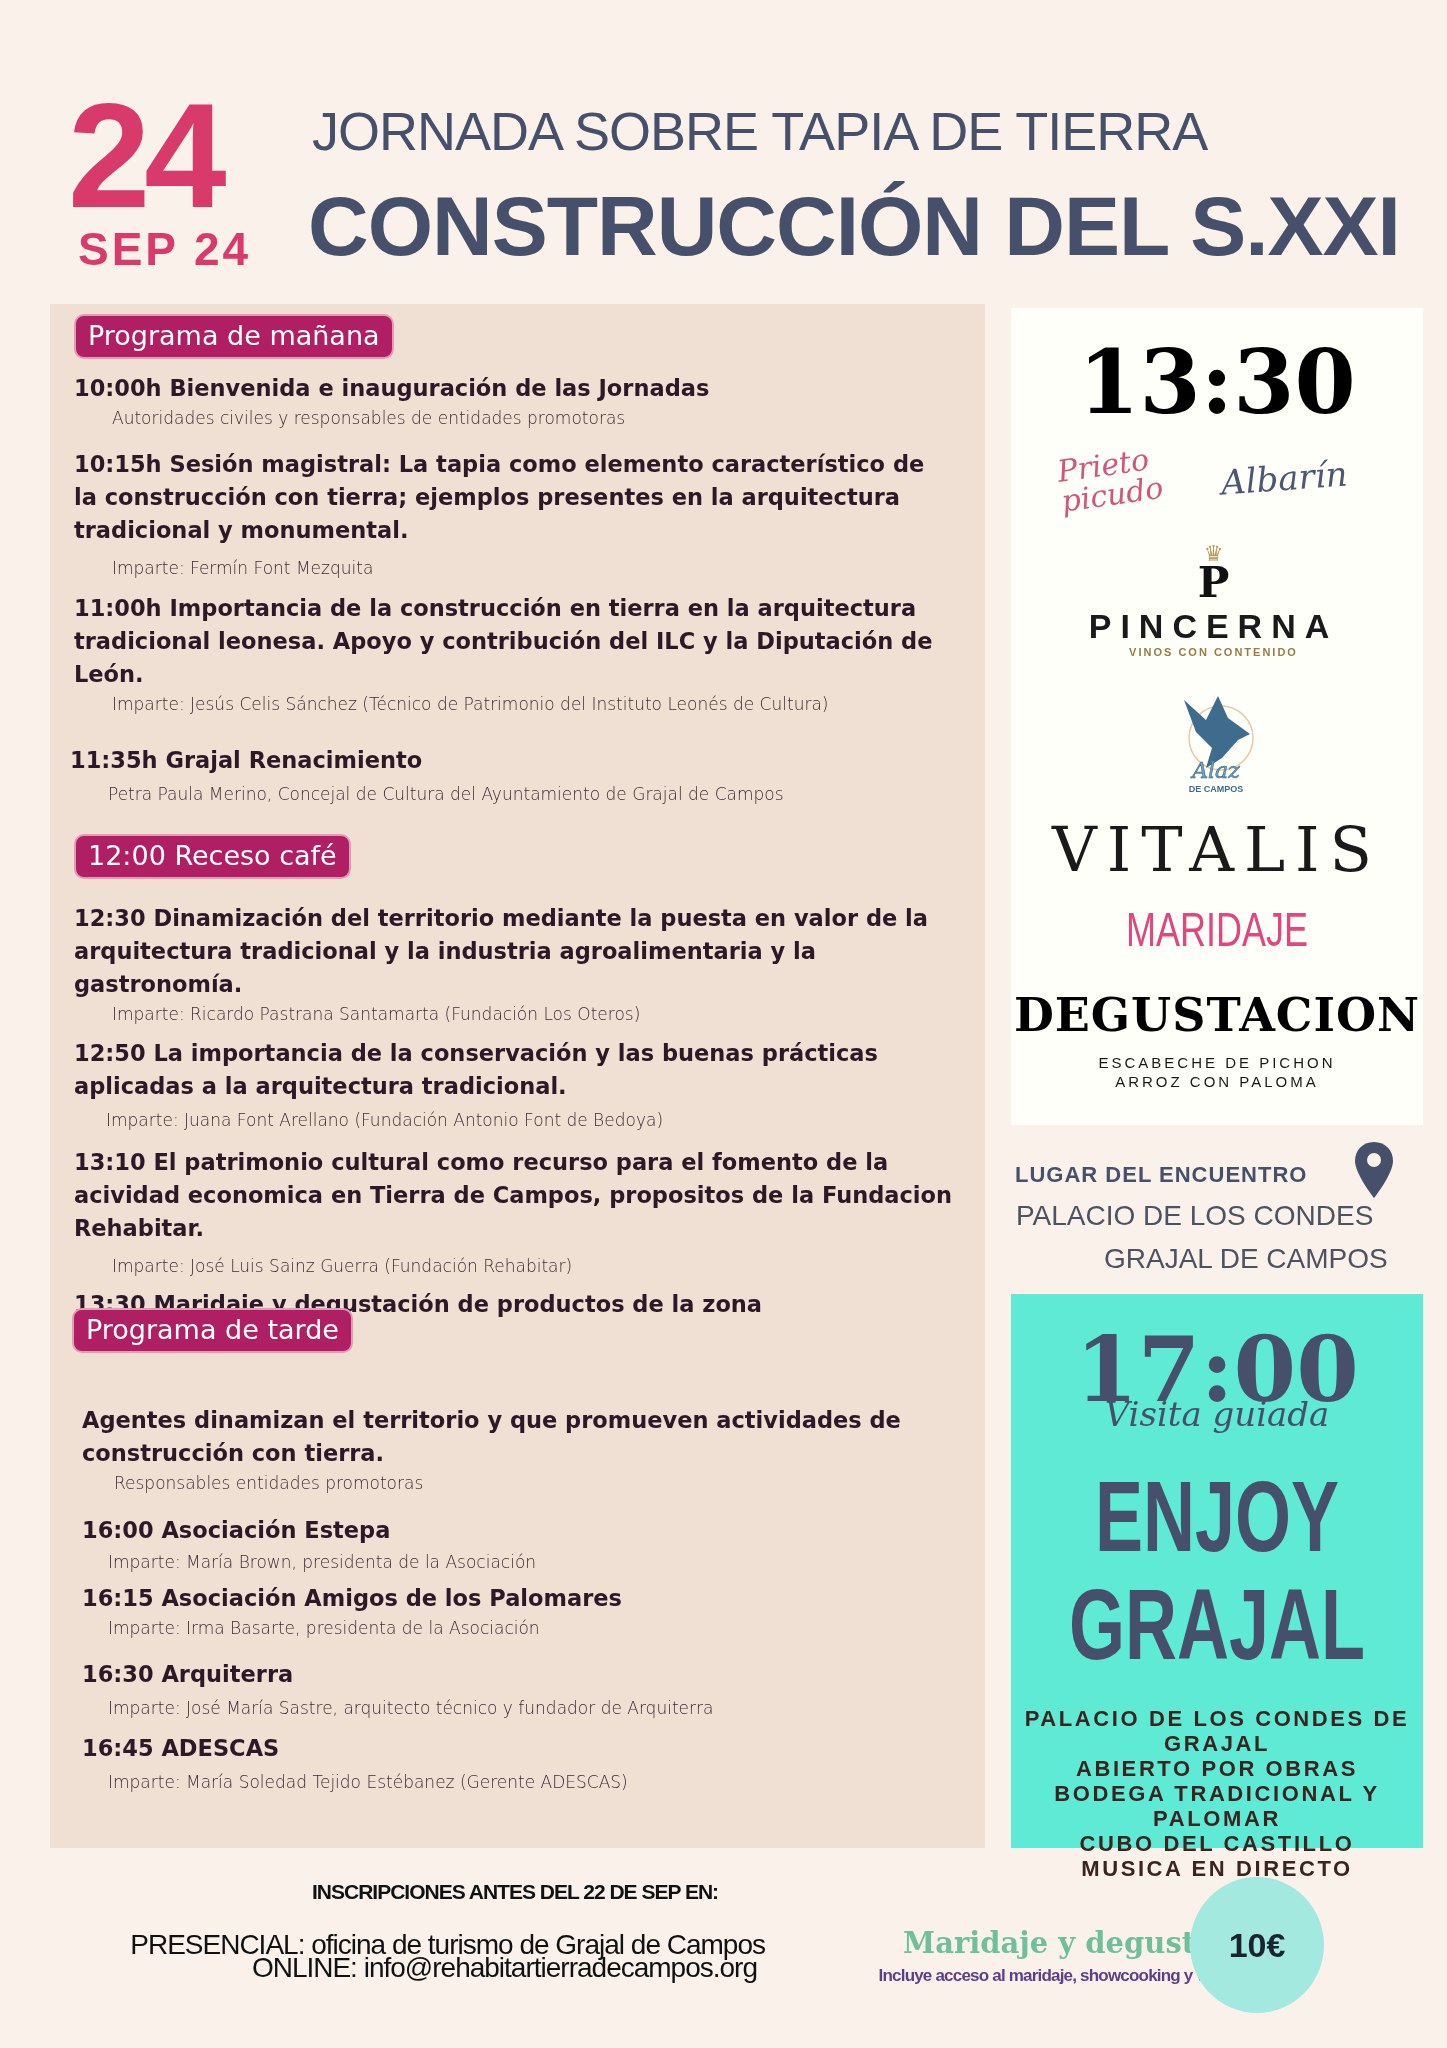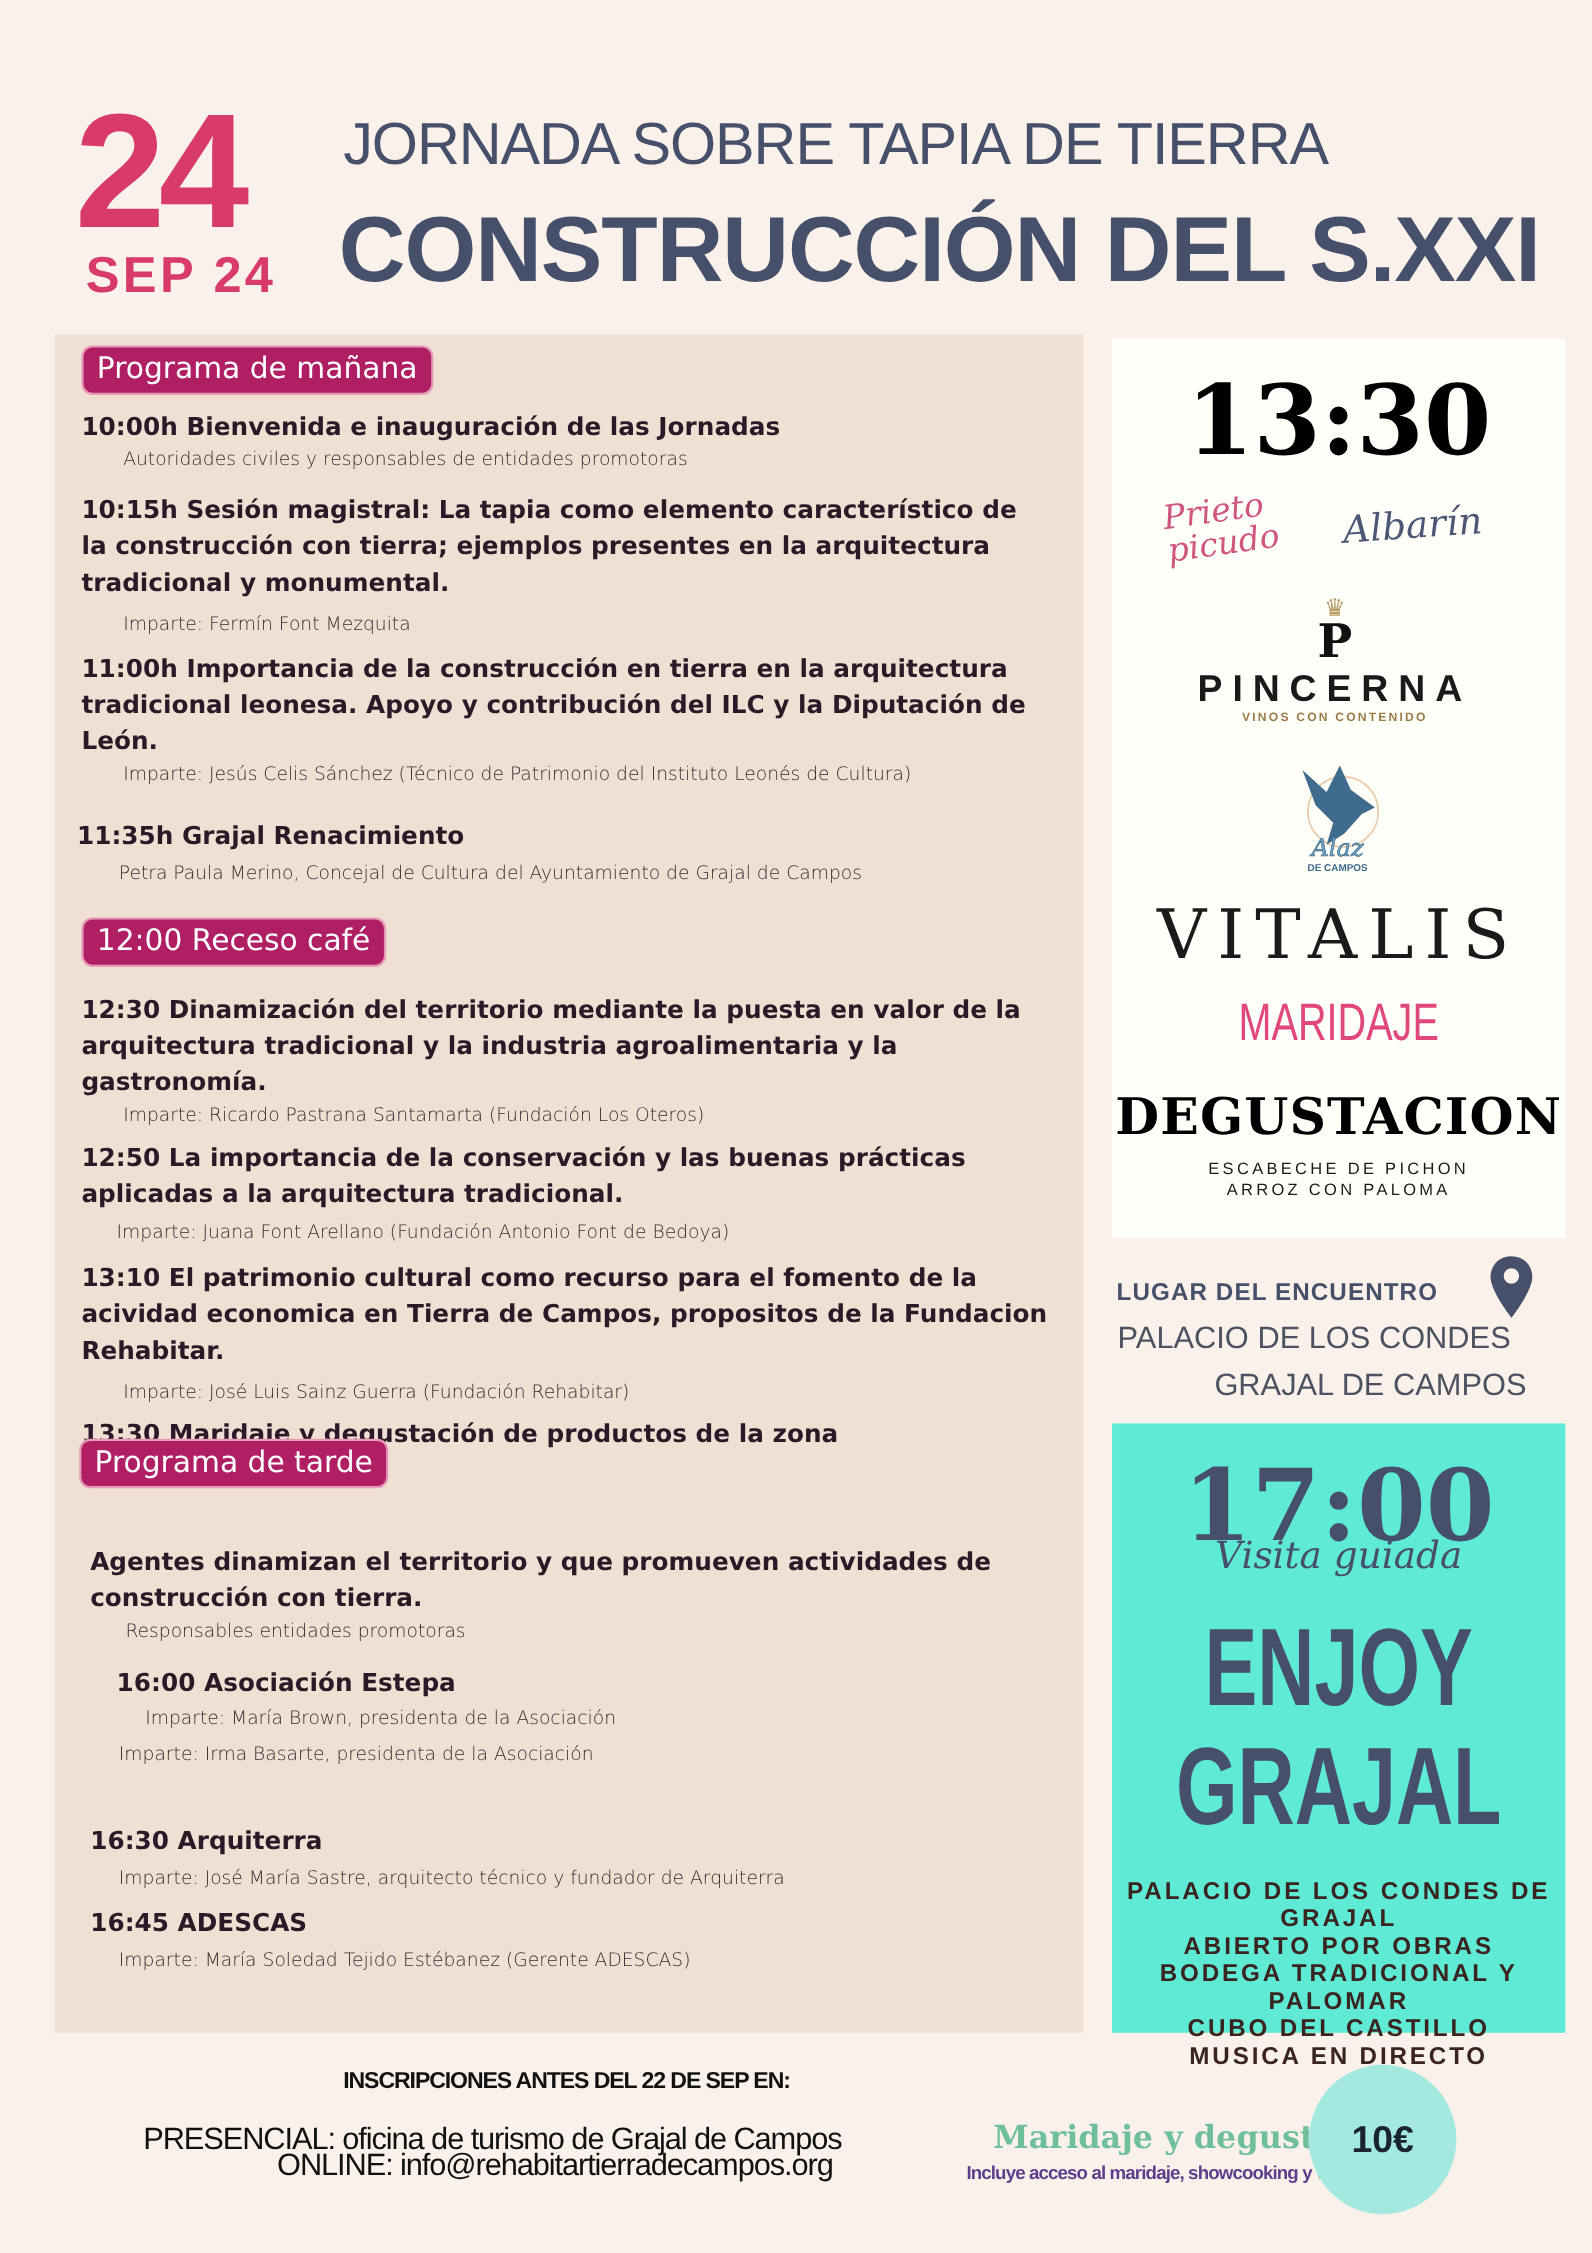--- a/index.html
+++ b/index.html
@@ -220,25 +220,26 @@
   <div class="item" style="top:984px;">
     <div class="item-title">13:30 Maridaje y degustación de productos de la zona</div>
   </div>
 
   <div class="pill" style="left:22px; top:1004px;">Programa de tarde</div>
 
   <div class="item" style="top:1100px; left:32px; width:860px;">
     <div class="item-title">Agentes dinamizan el territorio y que promueven actividades de construcción con tierra.</div>
     <div class="item-sub" style="padding-left:32px;">Responsables entidades promotoras</div>
   </div>
-  <div class="item" style="top:1210px; left:32px;margin-left:24px;">
+  <div class="item" style="top:1210px; left:32px;">
     <div class="item-title">16:00 Asociación Estepa</div>
     <div class="item-sub" style="padding-left:26px; margin-top:2px;">Imparte: María Brown, presidenta de la Asociación</div>
   </div>
   <div class="item" style="top:1278px; left:32px;">
+    <div class="item-title">16:15 Asociación Amigos de los Palomares</div>
     <div class="item-sub" style="padding-left:26px;">Imparte: Irma Basarte, presidenta de la Asociación</div>
   </div>
   <div class="item" style="top:1354px; left:32px;">
     <div class="item-title">16:30 Arquiterra</div>
     <div class="item-sub" style="padding-left:26px; margin-top:4px;">Imparte: José María Sastre, arquitecto técnico y fundador de Arquiterra</div>
   </div>
   <div class="item" style="top:1428px; left:32px;">
     <div class="item-title">16:45 ADESCAS</div>
     <div class="item-sub" style="padding-left:26px; margin-top:4px;">Imparte:  María Soledad Tejido Estébanez (Gerente ADESCAS)</div>
   </div>

